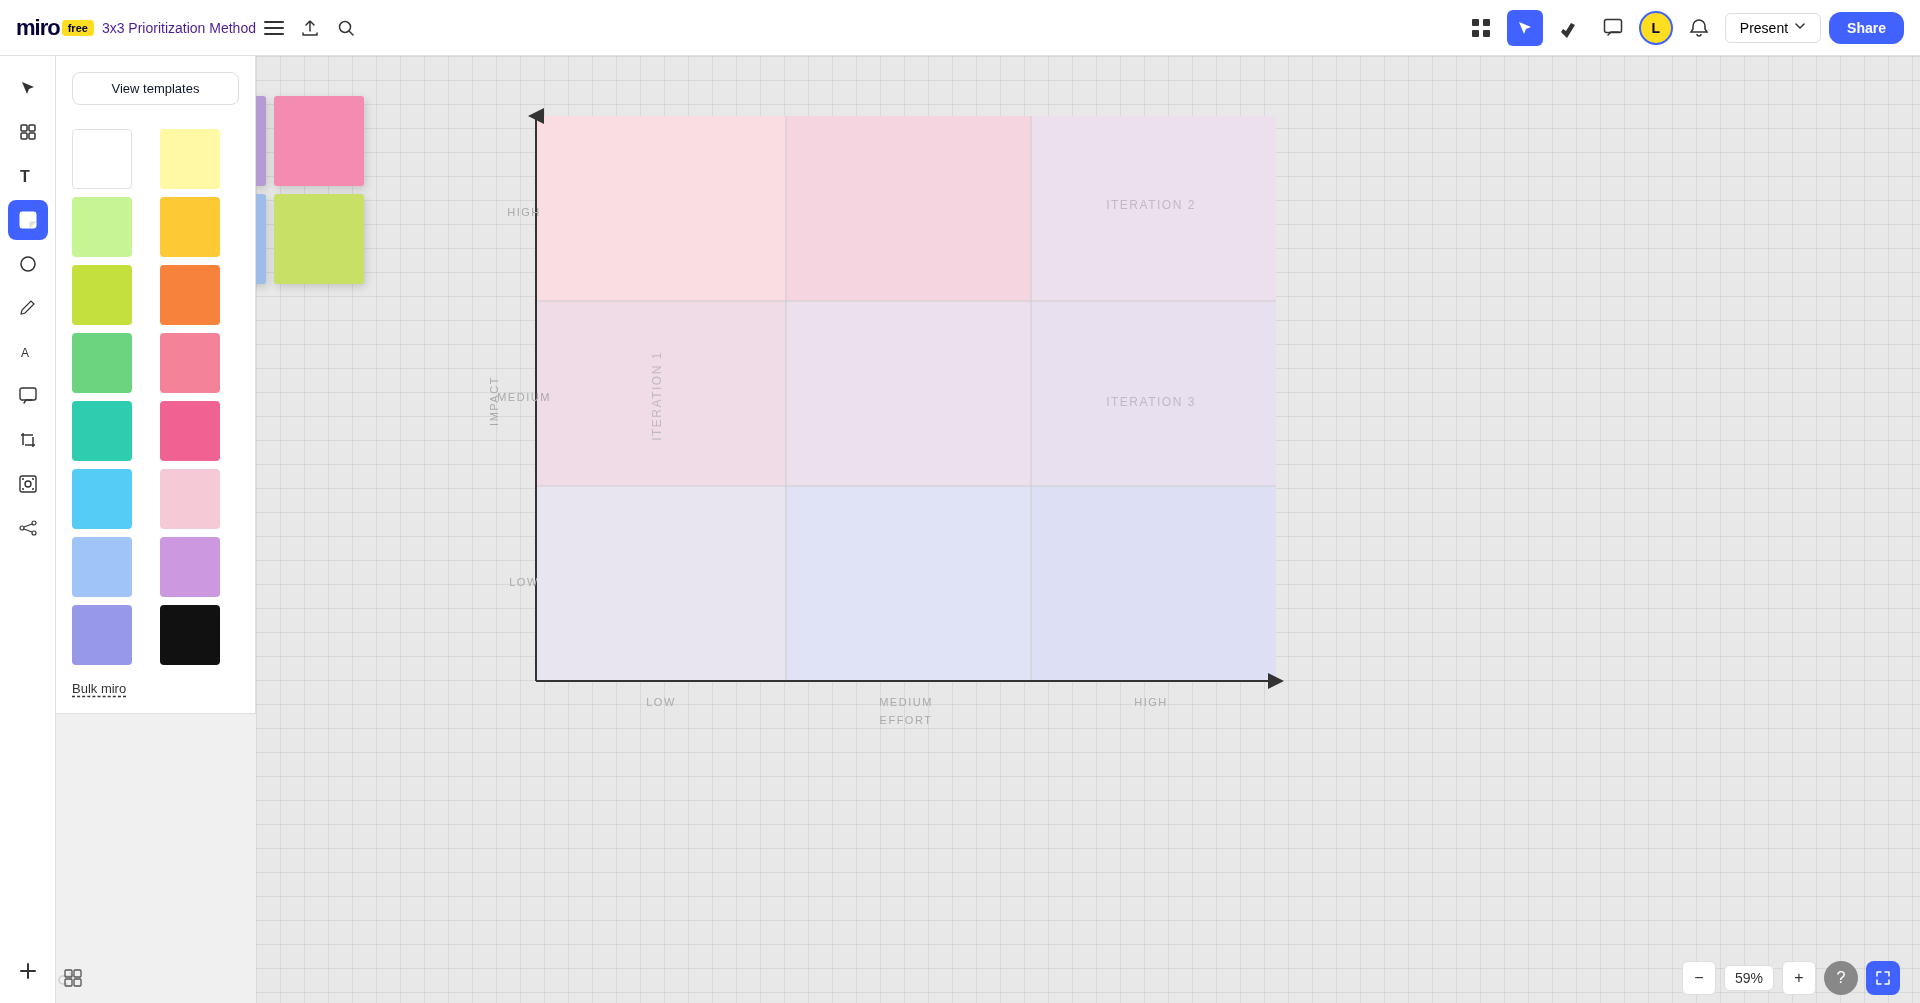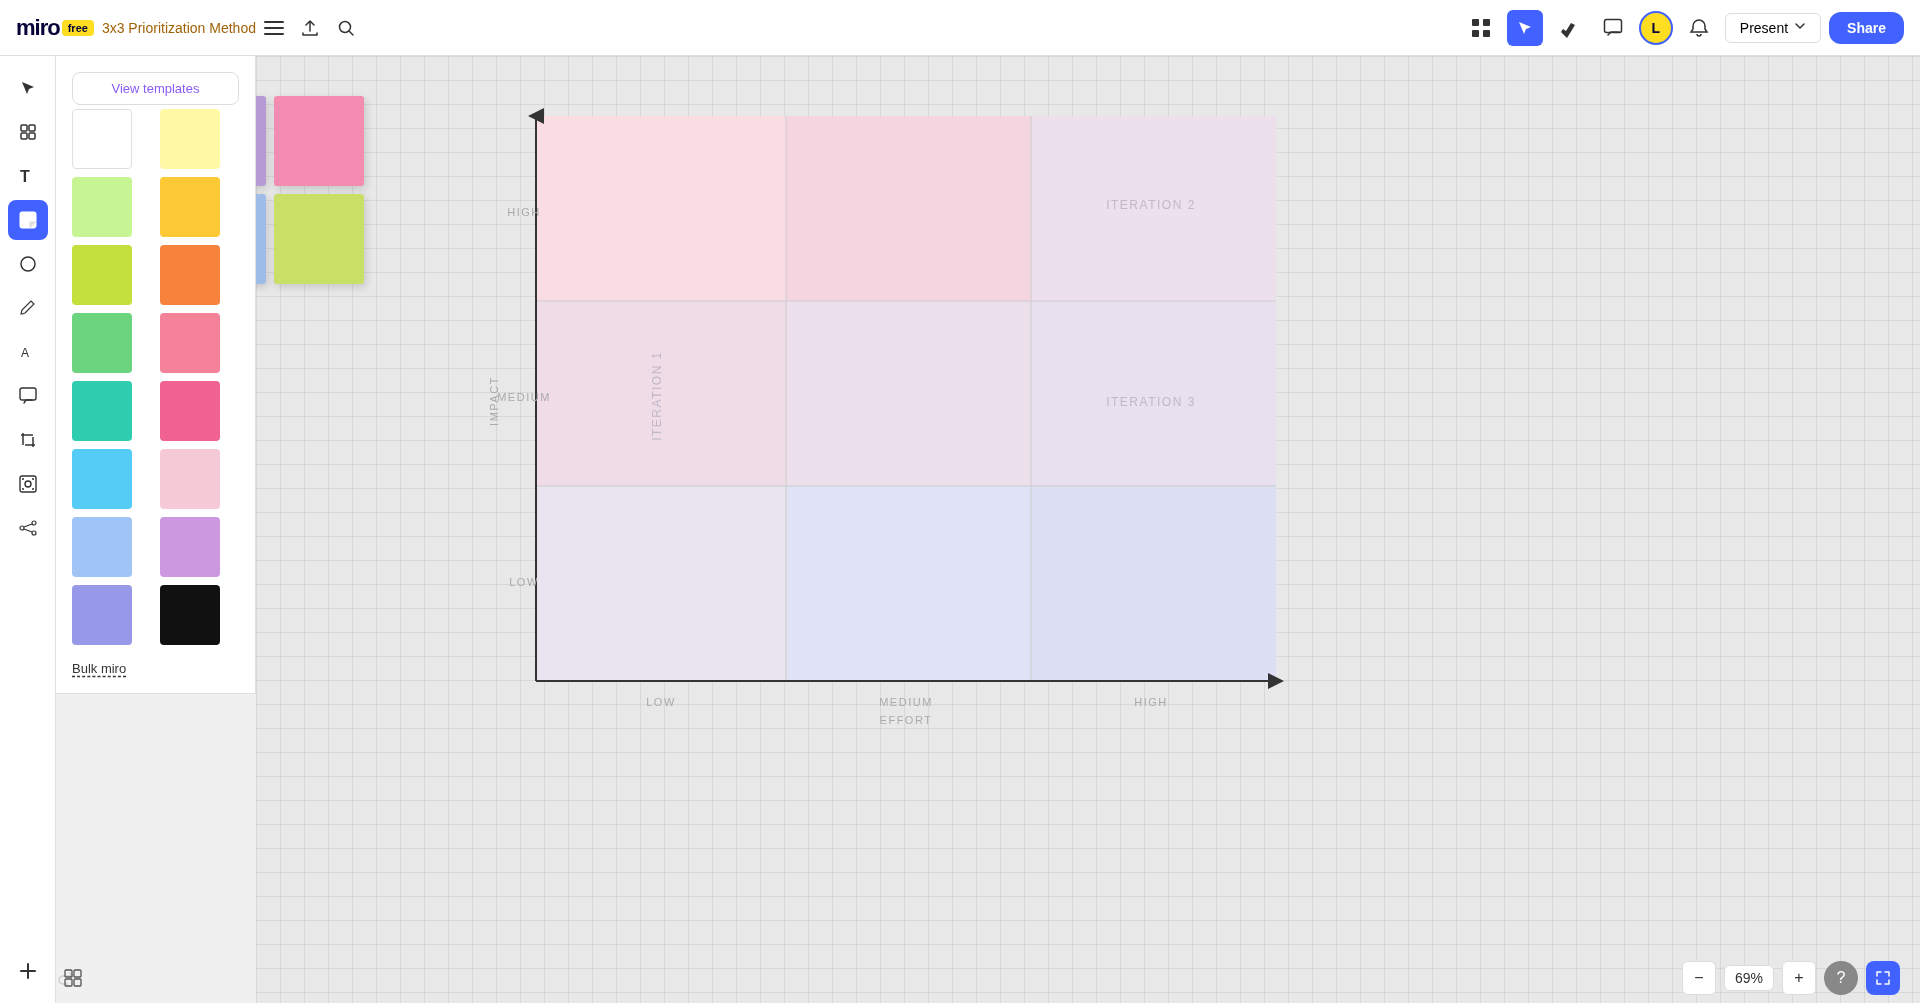--- a/index.html
+++ b/index.html
@@ -10,21 +10,21 @@
       position: fixed; top: 0; left: 0; right: 0; height: 56px;
       background: #fff; border-bottom: 1px solid #e0e0e0;
       display: flex; align-items: center; padding: 0 16px; z-index: 100;
     }
     #logo { font-size: 22px; font-weight: 700; color: #050038; letter-spacing: -1px; }
     #plan-badge {
       background: #ffde21; color: #050038; font-size: 11px; font-weight: 700;
       padding: 2px 6px; border-radius: 4px; margin-left: 2px;
     }
     #board-title {
-      font-size: 14px; font-weight: 500; color: #a16207; margin-left: 8px;
+      font-size: 14px; font-weight: 500; color: #4c1d95; margin-left: 8px;
     }
     .header-icon-btn {
       background: none; border: none; cursor: pointer; color: #333;
       width: 36px; height: 36px; border-radius: 6px; display: flex; align-items: center;
       justify-content: center; font-size: 18px;
     }
     #header-right { margin-left: auto; display: flex; align-items: center; gap: 8px; }
     #apps-btn {
       background: none; border: none; cursor: pointer; color: #333;
       width: 36px; height: 36px; border-radius: 6px; display: flex; align-items: center; justify-content: center;
@@ -64,21 +64,21 @@
 
     
     #sticky-panel {
       position: fixed; left: 56px; top: 56px; width: 200px;
       background: #fff; border-right: 1px solid #e0e0e0; border-bottom: 1px solid #e0e0e0;
       padding: 16px; z-index: 99;
     }
     #view-templates-btn {
       display: block; width: 100%; padding: 8px 12px; background: none;
       border: 1px solid #ddd; border-radius: 8px; font-size: 13px; cursor: pointer;
-      text-align: center; margin-bottom: 4px; color: #8b5cf6;
+      text-align: center; margin-bottom: 24px; color: #0f172a;
     }
     .color-grid {
       display: grid; grid-template-columns: 1fr 1fr; gap: 8px; margin-bottom: 14px;
     }
     .color-swatch {
       width: 60px; height: 60px; border-radius: 4px; cursor: pointer; border: none;
     }
     #bulk-mode-btn {
       background: none; border: none; font-size: 13px; color: #333;
       cursor: pointer; text-decoration: underline dashed; text-underline-offset: 3px;
@@ -409,21 +409,21 @@
   <svg width="18" height="18" viewBox="0 0 18 18" fill="none">
     <rect x="1" y="1" width="7" height="7" rx="1" stroke="#555" stroke-width="1.3"></rect>
     <rect x="10" y="1" width="7" height="7" rx="1" stroke="#555" stroke-width="1.3"></rect>
     <rect x="1" y="10" width="7" height="7" rx="1" stroke="#555" stroke-width="1.3"></rect>
     <rect x="10" y="10" width="7" height="7" rx="1" stroke="#555" stroke-width="1.3"></rect>
   </svg>
 </button>
 
 <div id="bottom-bar">
   <div id="zoom-minus">−</div>
-  <div id="zoom-level">69%</div>
+  <div id="zoom-level">59%</div>
   <div id="zoom-plus">+</div>
   <div id="help-btn">?</div>
   <div id="expand-btn">
     <svg width="16" height="16" viewBox="0 0 16 16" fill="none">
       <path d="M2 6V2h4M10 2h4v4M14 10v4h-4M6 14H2v-4" stroke="white" stroke-width="1.5" stroke-linecap="round" stroke-linejoin="round"></path>
     </svg>
   </div>
 </div>
 
 </body></html>

